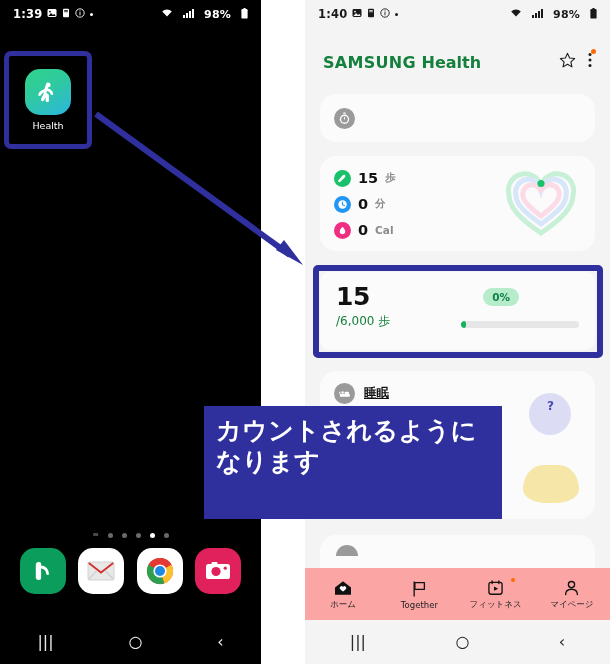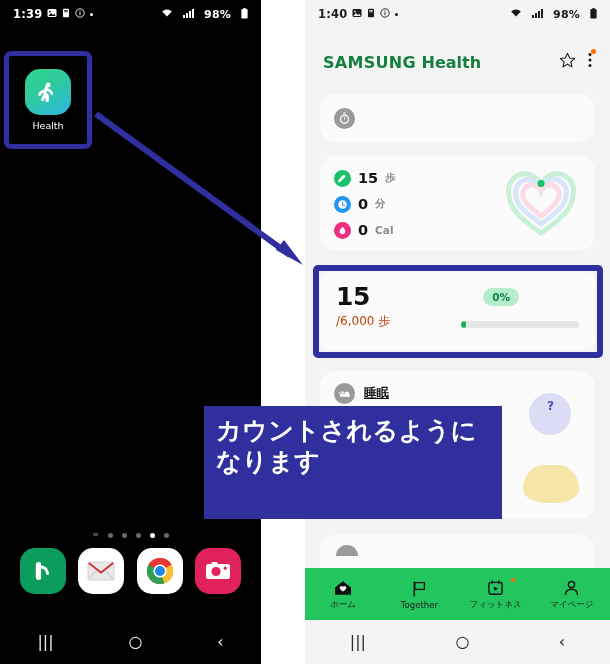--- a/index.html
+++ b/index.html
@@ -111,21 +111,21 @@
 
   .card-steps {
     position:absolute; left:15px; top:272px; width:275px; height:78px;
     background:#fbfbfb; border-radius:10px; padding:12px 16px;
   }
   .steps-hl {
     position:absolute; left:8px; top:265px; width:290px; height:93px;
     border:6px solid #2f2f9e; border-radius:5px; pointer-events:none;
   }
   .steps-big { font-size:25px; font-weight:800; color:#111; line-height:1.05; letter-spacing:-.5px; }
-  .steps-sub { font-size:12px; color:#c2410c; margin-top:3px; }
+  .steps-sub { font-size:12px; color:#15803d; margin-top:3px; }
   .pct-pill {
     position:absolute; right:76px; top:16px;
     background:#b6ecc9; color:#11804a; font-size:10.5px; font-weight:700;
     border-radius:10px; padding:3px 9px;
   }
   .pbar {
     position:absolute; right:16px; bottom:22px; width:118px; height:7px;
     background:#e6e6e6; border-radius:4px; overflow:hidden;
   }
   .pbar-fill { height:100%; width:5px; background:#12b35c; border-radius:4px; }
@@ -148,21 +148,21 @@
     padding:6px 22px; font-size:11.5px; color:#333; background:#fbfbfb;
   }
   .card-bottom { top:535px; height:50px; border-radius:16px; }
   .card-bottom .nub {
     position:absolute; left:16px; top:10px; width:22px; height:11px;
     border-radius:11px 11px 0 0; background:#9a9a9a;
   }
 
   .sh-bottomnav {
     position:absolute; left:0; right:0; bottom:44px; height:52px;
-    background:#22c55e; display:flex; align-items:center; justify-content:space-around;
+    background:#fca5a5; display:flex; align-items:center; justify-content:space-around;
     padding-top:2px;
   }
   .bn-item { display:flex; flex-direction:column; align-items:center; gap:3px; position:relative; width:72px; }
   .bn-label { font-size:8.5px; color:#222; }
   .bn-dot { position:absolute; top:-2px; right:17px; width:4px; height:4px; border-radius:50%; background:#ff6b00; }
 
   
   .arrow-svg { position:absolute; left:0; top:0; width:610px; height:664px; pointer-events:none; }
 
   

